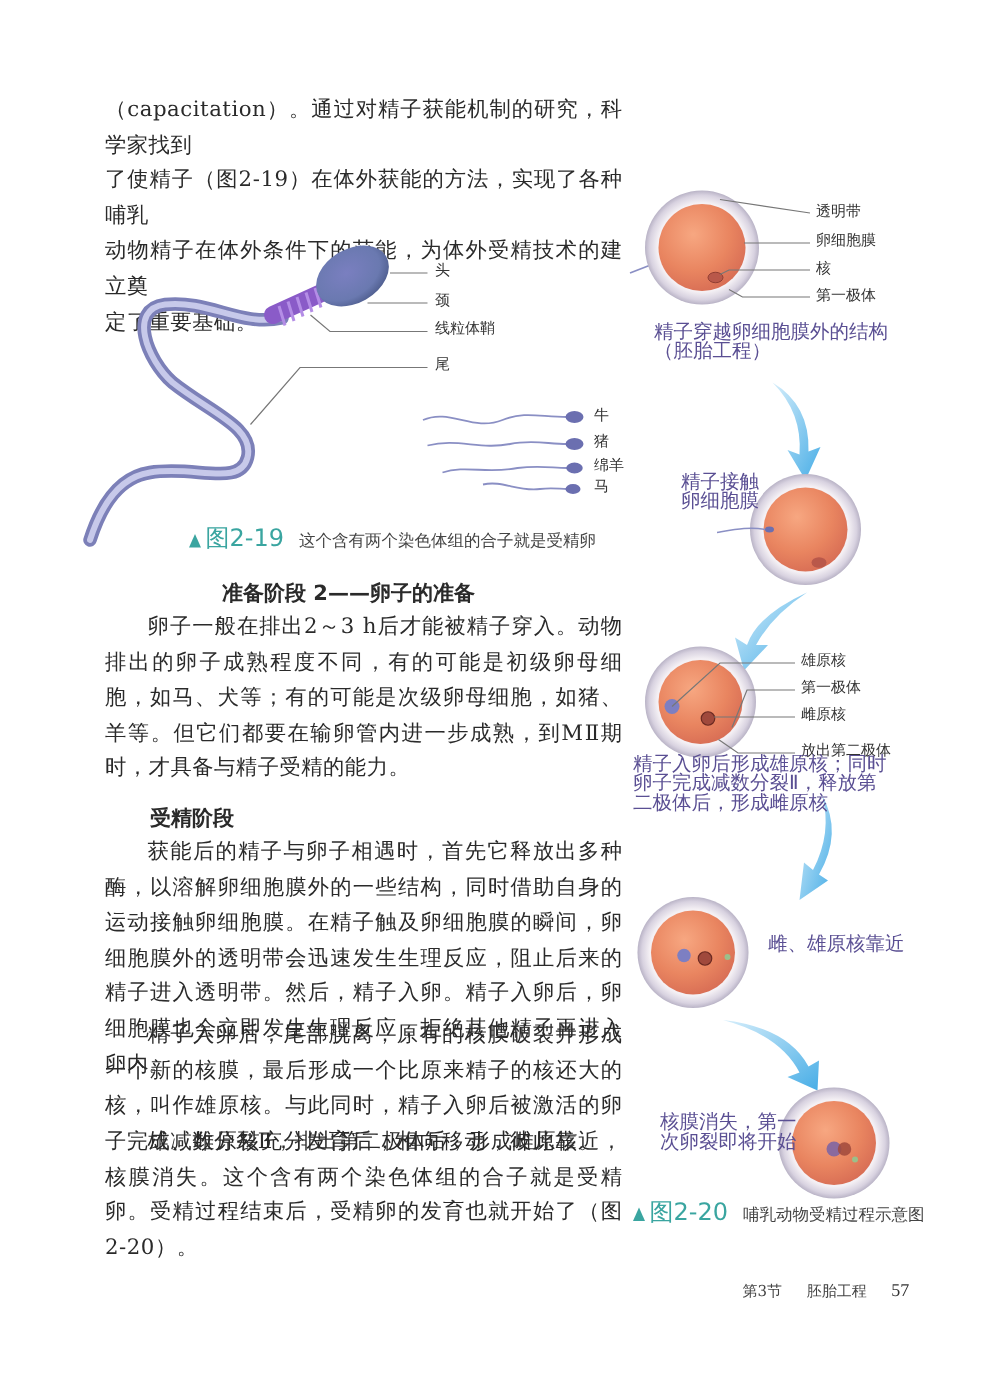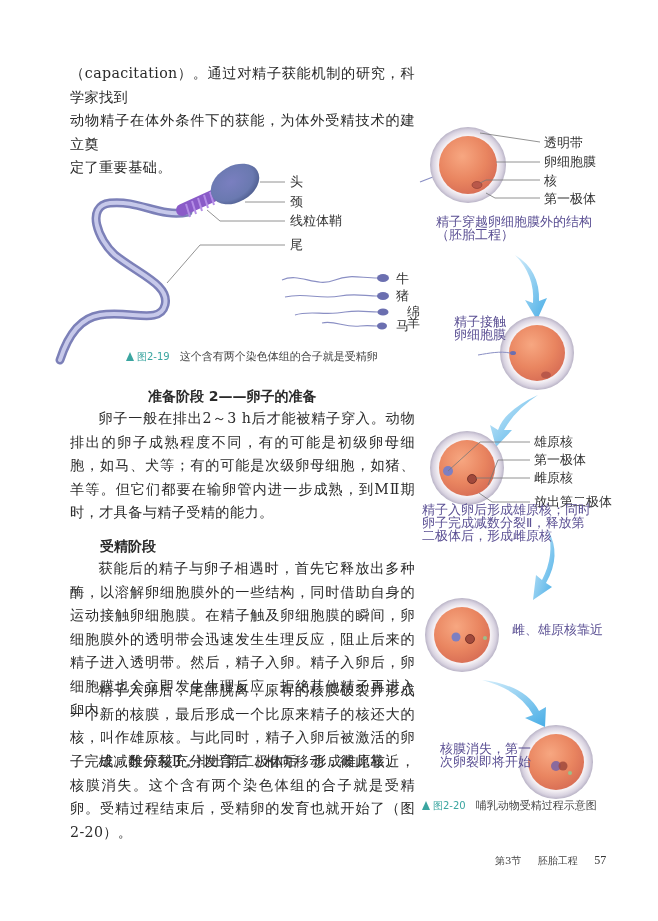--- a/index.html
+++ b/index.html
@@ -3,36 +3,37 @@
 <meta charset="utf-8">
 <style>
   html, body { margin: 0; padding: 0; background: #ffffff; }
   body { width: 658px; height: 921px; position: relative; overflow: hidden;
          font-family: "DejaVu Serif", "Liberation Serif", serif; color: #2a2a2a; }
   .abs { position: absolute; }
   .para { font-size: 14.2px; line-height: 23.6px; letter-spacing: 0.35px; text-align: justify; }
   .indent { text-indent: 2em; }
   .heading { font-family: "DejaVu Sans", "Liberation Sans", sans-serif; font-weight: bold;
              font-size: 14px; line-height: 24px; color: #2a2a2a; }
-  .label { font-family: Liberation Sans, sans-serif; font-size: 13px; color: #333; line-height: 11px; text-align: right; }
+  .label { font-family: Liberation Mono, monospace; font-size: 10px; color: #333; line-height: 11px; text-align: right; }
   .blue-label { font-family: "DejaVu Sans", "Liberation Sans", sans-serif; font-size: 13px; color: #5a4f93; line-height: 13px; }
   .caption { font-size: 11px; color: #444; font-family: "DejaVu Serif", "Liberation Serif", serif; }
-  .cap-num { color: #3aa5a0; margin-right: 10px; font-family: "DejaVu Sans", "Liberation Sans", sans-serif; font-size: 10px; }
+  .cap-num { color: #3aa5a0; margin-right: 10px; font-family: "DejaVu Sans", "Liberation Sans", sans-serif; font-size: 16px; }
   .tri { display: inline-block; width: 0; height: 0; border-left: 4px solid transparent;
          border-right: 4px solid transparent; border-bottom: 9px solid #3aa5a0; margin-right: 3px; vertical-align: -1px; }
   .footer { font-size: 10px; color: #444; }
   .pagenum { font-family: Liberation Serif, serif; font-size: 12px; color: #333; margin-top: 20px; }
   svg { overflow: visible; }
   .egg-lbl-line { stroke: #777; stroke-width: 0.8; fill: none; }
 </style>
 </head>
 <body>
 
 <div class="abs para" style="left:70px; top:62px; width:345px;">
   <div>（capacitation）。通过对精子获能机制的研究，科学家找到</div>
+  <div>了使精子（图2-19）在体外获能的方法，实现了各种哺乳</div>
   <div>动物精子在体外条件下的获能，为体外受精技术的建立奠</div>
   <div>定了重要基础。</div>
 </div>
 
 <div class="abs" style="left:60px; top:160px; width:360px; height:200px;">
   <svg width="360" height="200" viewBox="0 0 360 200">
     <defs>
       <radialGradient id="headG" cx="45%" cy="40%" r="65%">
         <stop offset="0%" stop-color="#7a7fc0"></stop>
         <stop offset="70%" stop-color="#6a79b0"></stop>

